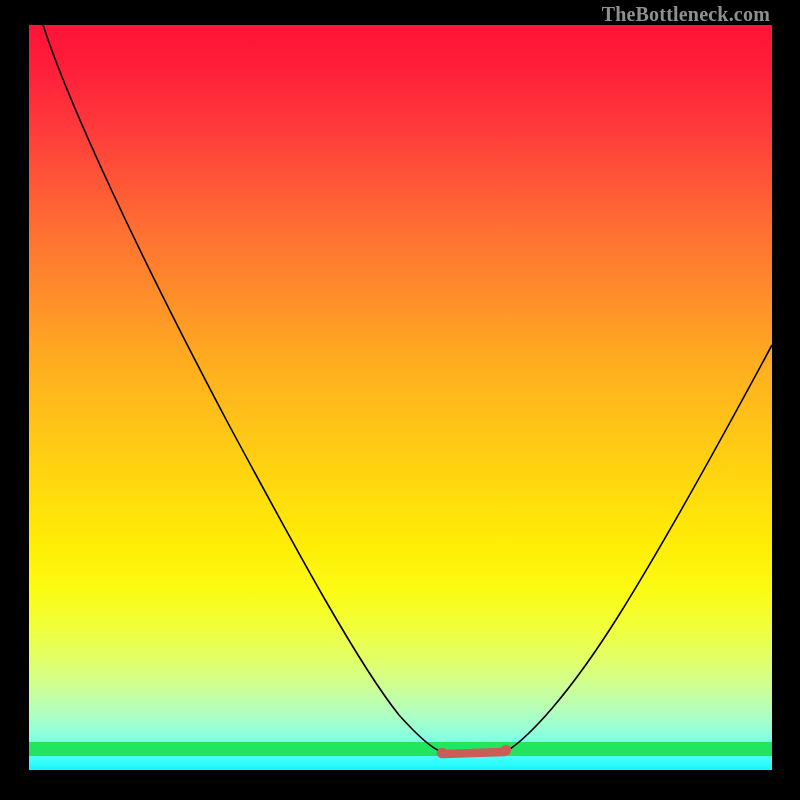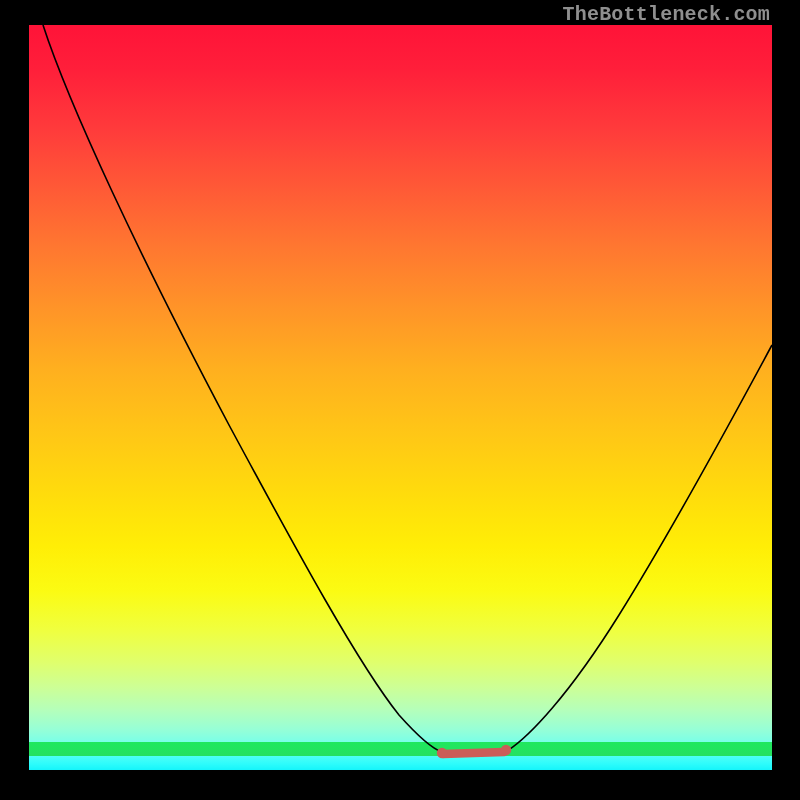--- a/index.html
+++ b/index.html
@@ -64,21 +64,21 @@
     background: linear-gradient(to bottom,
       #1fe85e 0%,
       #22e45f 50%,
       #25e060 100%
     );
   }
   .watermark {
     position: absolute;
     top: 3px;
     right: 30px;
-    font-family: Liberation Mono, monospace;
+    font-family: Liberation Serif, serif;
     font-size: 20px;
     font-weight: bold;
     color: #8f8f8f;
     letter-spacing: 0.2px;
   }
   svg.curves {
     position: absolute;
     top: 0;
     left: 0;
     width: 100%;

